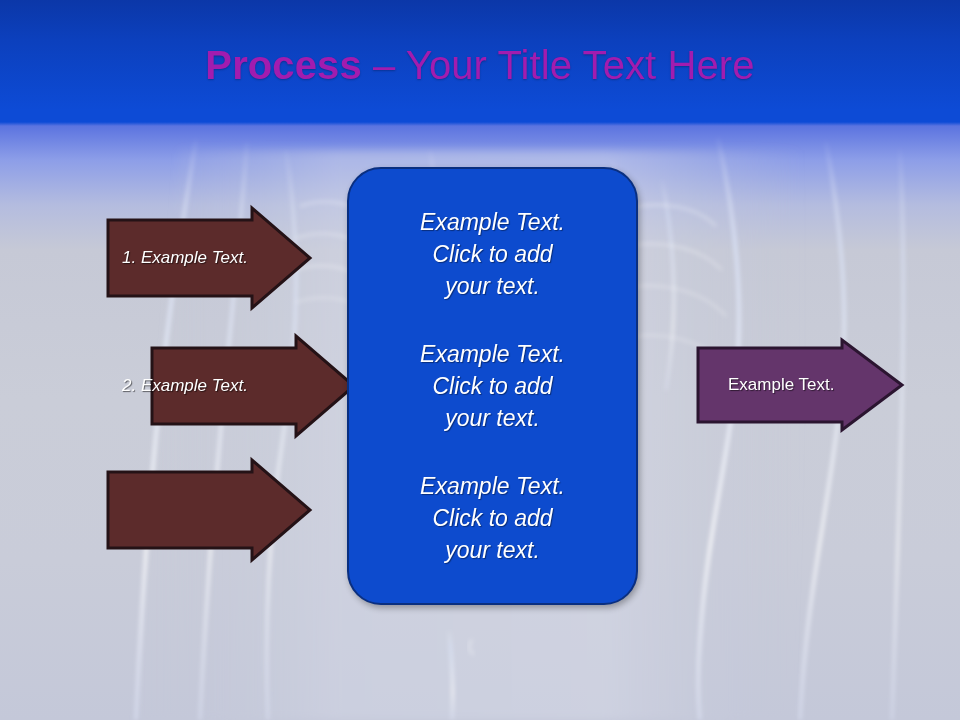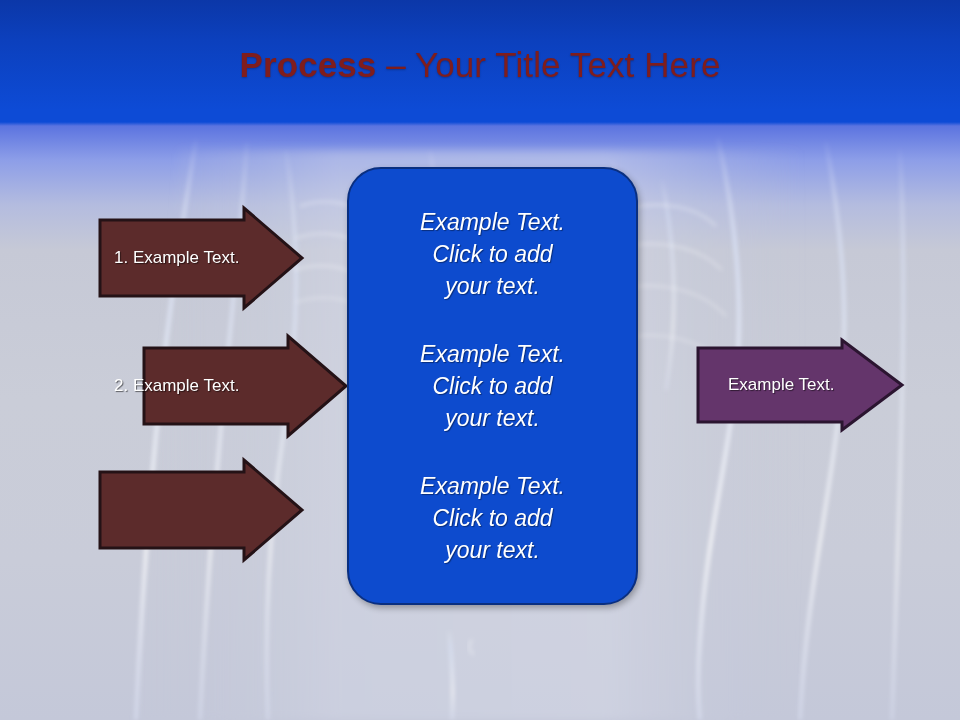--- a/index.html
+++ b/index.html
@@ -49,22 +49,22 @@
   .title-bar {
     position: absolute;
     left: 0; top: 0;
     width: 960px;
     height: 122px;
     display: flex;
     align-items: center;
     justify-content: center;
   }
   .title-text {
-    color: #7f1d1d;
-    font-size: 35px;
+    color: #a21caf;
+    font-size: 40px;
     letter-spacing: 0.1px;
     white-space: nowrap;
     text-shadow: 0 1px 2px rgba(0,0,0,0.25);
     margin-top: 8px;
   }
   .title-text .strong {
     font-weight: bold;
   }
   .title-text .light {
     font-weight: normal;
@@ -81,21 +81,21 @@
   .arrow-label {
     position: absolute;
     color: #ffffff;
     font-size: 17px;
     white-space: nowrap;
     text-shadow: 1px 1px 1px rgba(0,0,0,0.55);
     pointer-events: none;
   }
 
   
-  .step-arrow { left: 98px; width: 206px; height: 104px; }
+  .step-arrow { left: 106px; width: 206px; height: 104px; font-style: italic; }
   .step-arrow .arrow-label {
     left: 16px;
     top: 0;
     height: 104px;
     display: flex;
     align-items: center;
   }
   #step-arrow-1 { top: 206px; }
   #step-arrow-2 { top: 334px; padding-left: 44px; }
   #step-arrow-3 { top: 458px; }

